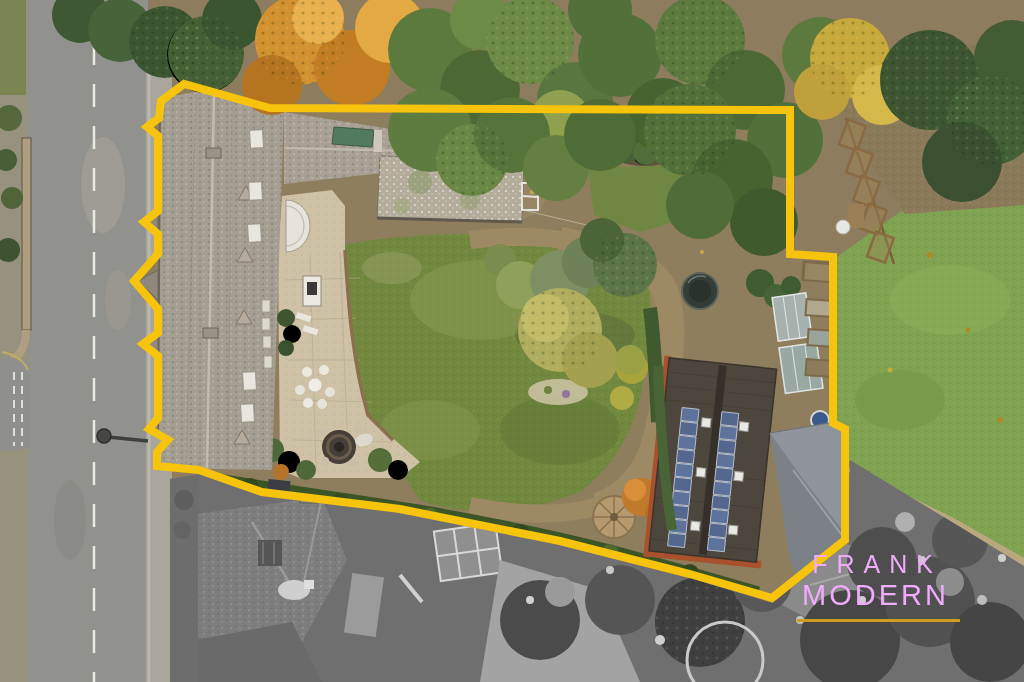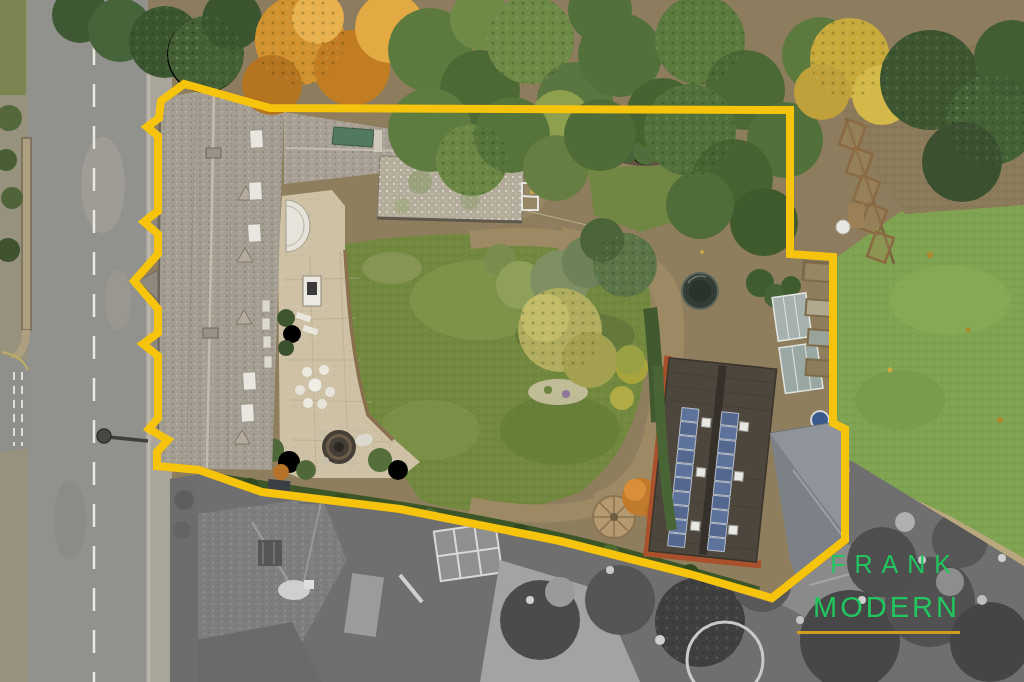--- a/index.html
+++ b/index.html
@@ -1,22 +1,22 @@
 <!DOCTYPE html>
 <html><head>
 <meta charset="utf-8">
 <style>
   html,body{margin:0;padding:0;background:#222;}
   #stage{position:relative;width:1024px;height:682px;overflow:hidden;
          font-family:"Liberation Sans", sans-serif;}
   #scene{position:absolute;left:0;top:0;}
-  .logo{position:absolute;left:791px;top:552px;color:#22c55e;line-height:1;
-        text-align:right;user-select:none;}
+  .logo{position:absolute;left:791px;top:552px;color:#f0abfc;line-height:1;
+        text-align:center;user-select:none;}
   .logo .l1{font-size:25px;font-weight:400;letter-spacing:9px;margin-left:3px;}
-  .logo .l2{font-size:29px;font-weight:400;letter-spacing:3px;margin-top:16px;}
+  .logo .l2{font-size:29px;font-weight:400;letter-spacing:3px;margin-top:4px;}
   .logo .rule{display:block;margin:9px 0 0 6px;}
 </style>
 </head>
 <body>
 
 <div id="stage">
 <svg id="scene" width="1024" height="682" viewBox="0 0 1024 682">
   <defs>
     <clipPath id="clipInterior">
       <path d="M184,84 L161,101 L159,118 L147,127 L158,136 L158,211 L144,222 L158,234 L158,254 L134,281 L158,309 L158,333 L143,344 L158,356 L158,418 L149,429 L168,440 L157,452 L157,466 L199,470 L262,492 L400,509 L560,541 L690,574 L772,598 L845,540 L845,429 L833,423 L833,257 L790,254 L790,110 L270,108 Z"></path>

